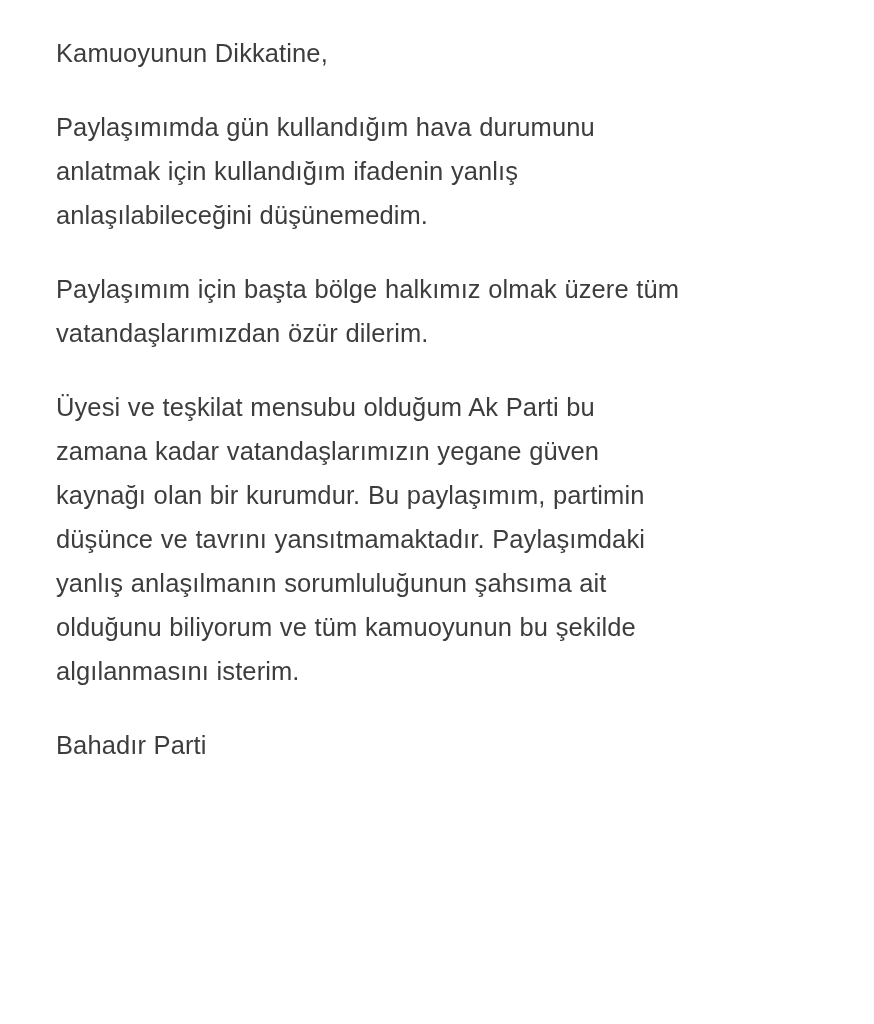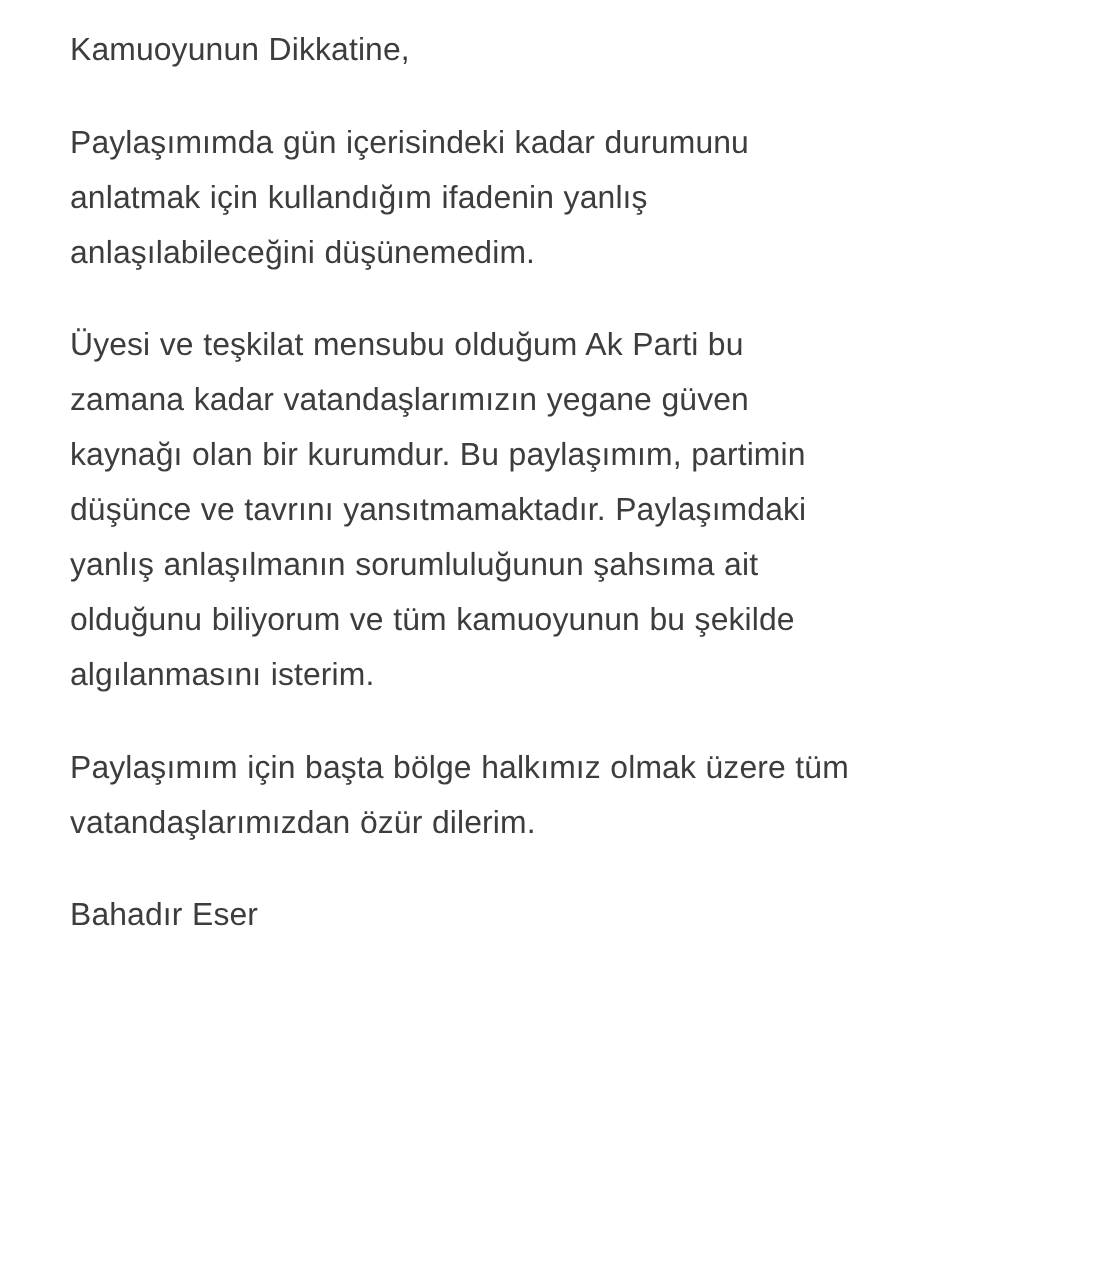--- a/index.html
+++ b/index.html
@@ -15,20 +15,21 @@
   }
   .statement-sheet {
     width: 874px;
     height: 1024px;
     background: #ffffff;
     box-sizing: border-box;
     padding: 18px 56px 0 56px;
   }
   .statement-body {
     width: 712px;
+    margin-top: 13px;
   }
   .para {
     margin: 0;
     color: #3d3d3d;
     font-size: 25.5px;
     line-height: 44px;
     font-weight: 400;
     letter-spacing: 0.1px;
     word-spacing: 0.4px;
     white-space: pre-line;
@@ -46,31 +47,31 @@
 </style>
 </head>
 <body>
 
 <div class="statement-sheet">
   <div class="statement-body">
 
     <p class="para salutation">Kamuoyunun Dikkatine,</p>
 
 
-    <p class="para">Paylaşımımda gün içerisindeki kadar durumunu
+    <p class="para">Paylaşımımda gün kullandığım hava durumunu
 anlatmak için kullandığım ifadenin yanlış
 anlaşılabileceğini düşünemedim.</p>
+
+    <p class="para">Paylaşımım için başta bölge halkımız olmak üzere tüm
+vatandaşlarımızdan özür dilerim.</p>
 
     <p class="para">Üyesi ve teşkilat mensubu olduğum Ak Parti bu
 zamana kadar vatandaşlarımızın yegane güven
 kaynağı olan bir kurumdur. Bu paylaşımım, partimin
 düşünce ve tavrını yansıtmamaktadır. Paylaşımdaki
 yanlış anlaşılmanın sorumluluğunun şahsıma ait
 olduğunu biliyorum ve tüm kamuoyunun bu şekilde
 algılanmasını isterim.</p>
 
-    <p class="para">Paylaşımım için başta bölge halkımız olmak üzere tüm
-vatandaşlarımızdan özür dilerim.</p>
-
-    <p class="para signature">Bahadır Eser</p>
+    <p class="para signature">Bahadır Parti</p>
 
   </div>
 </div>
 
 </body></html>

